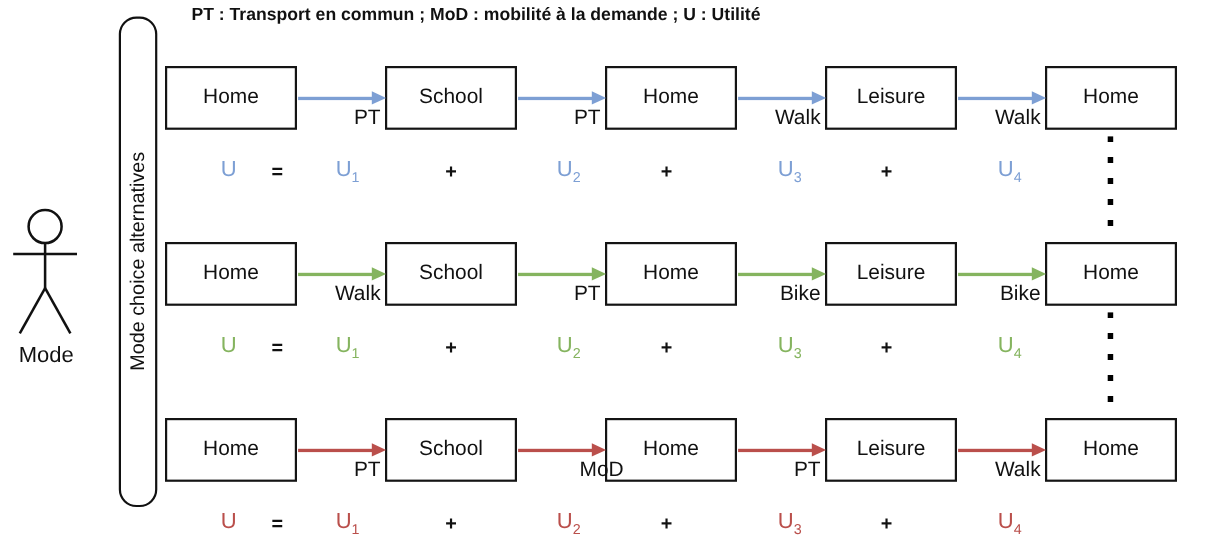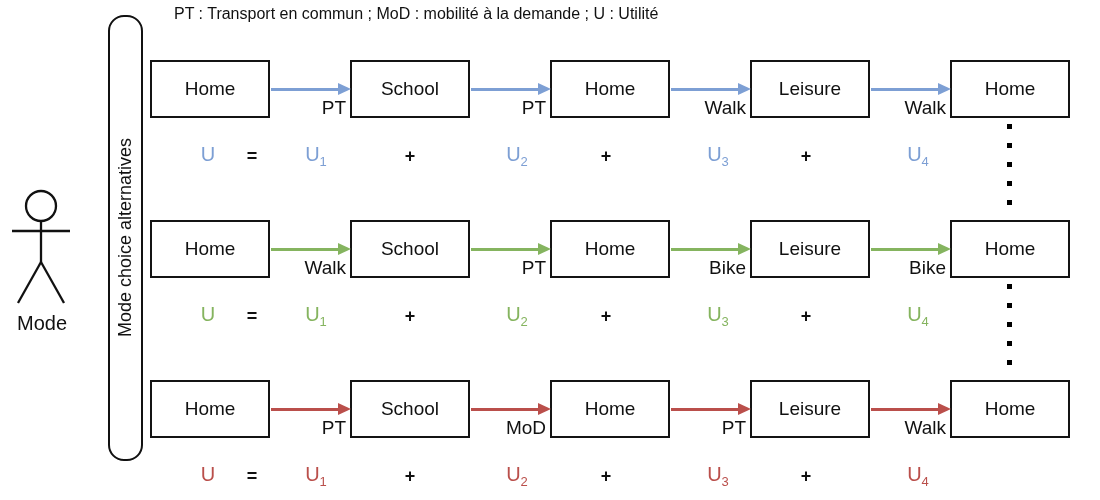--- a/index.html
+++ b/index.html
@@ -2,21 +2,21 @@
 <html><head>
 <meta charset="utf-8">
 <style>
   html,body { margin:0; padding:0; background:#fff; }
   #stage {
     position:relative; width:1100px; height:500px; background:#ffffff;
     font-family:"Liberation Sans", sans-serif; color:#111; overflow:hidden;
   }
   .abs { position:absolute; }
   .legend {
-    left:174px; top:5px; font-size:16px; font-weight:normal; white-space:nowrap;
+    left:174px; top:5px; font-size:16px; font-weight:bold; white-space:nowrap;
   }
   .agent-label { left:0; top:312px; width:84px; text-align:center; font-size:20px; }
   .panel {
     left:108px; top:15px; width:35px; height:446px; box-sizing:border-box;
     border:2.5px solid #111; border-radius:16px; background:#fff;
     display:flex; align-items:center; justify-content:center;
   }
   .panel-text {
     writing-mode:vertical-rl; transform:rotate(180deg);
     font-size:18px; white-space:nowrap; color:#111;
@@ -169,21 +169,21 @@
     <div class="abs arrow" style="left:671px; top:402px;">
         <span class="shaft"></span>
         <span class="head"></span>
       </div>
     <div class="abs arrow" style="left:871px; top:402px;">
         <span class="shaft"></span>
         <span class="head"></span>
       </div>
 
     <div class="abs mode" style="left:236px; top:416px;">PT</div>
-    <div class="abs mode" style="left:436px; top:416px;">MoD</div>
+    <div class="abs mode" style="left:457px; top:416px;">MoD</div>
     <div class="abs mode" style="left:636px; top:416px;">PT</div>
     <div class="abs mode" style="left:836px; top:416px;">Walk</div>
 
     <span class="abs tok u" style="left:208px; top:462px;">U</span>
     <span class="abs tok sym" style="left:252px; top:464px;">=</span>
     <span class="abs tok u" style="left:316px; top:462px;"><span>U</span><sub>1</sub></span>
     <span class="abs tok sym" style="left:410px; top:464px;">+</span>
     <span class="abs tok u" style="left:517px; top:462px;"><span>U</span><sub>2</sub></span>
     <span class="abs tok sym" style="left:606px; top:464px;">+</span>
     <span class="abs tok u" style="left:718px; top:462px;"><span>U</span><sub>3</sub></span>

